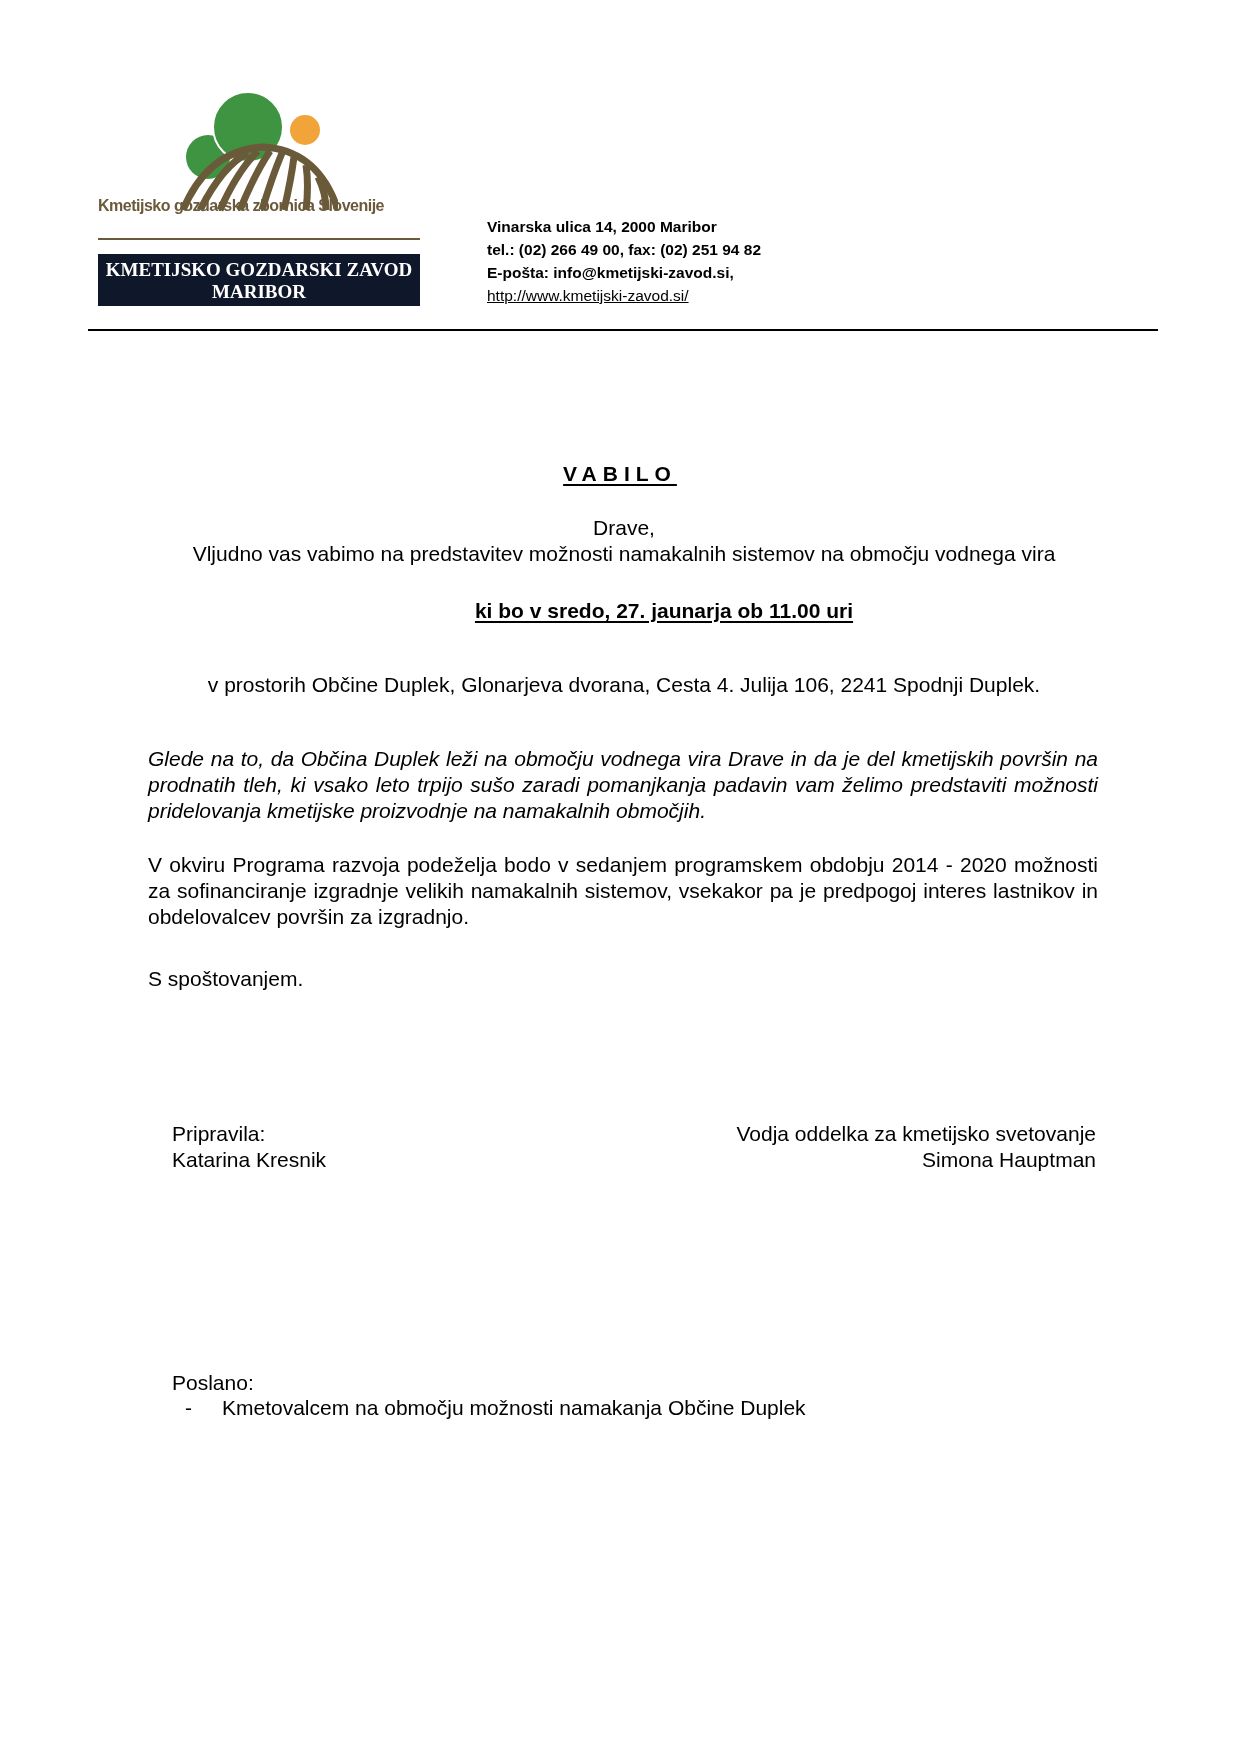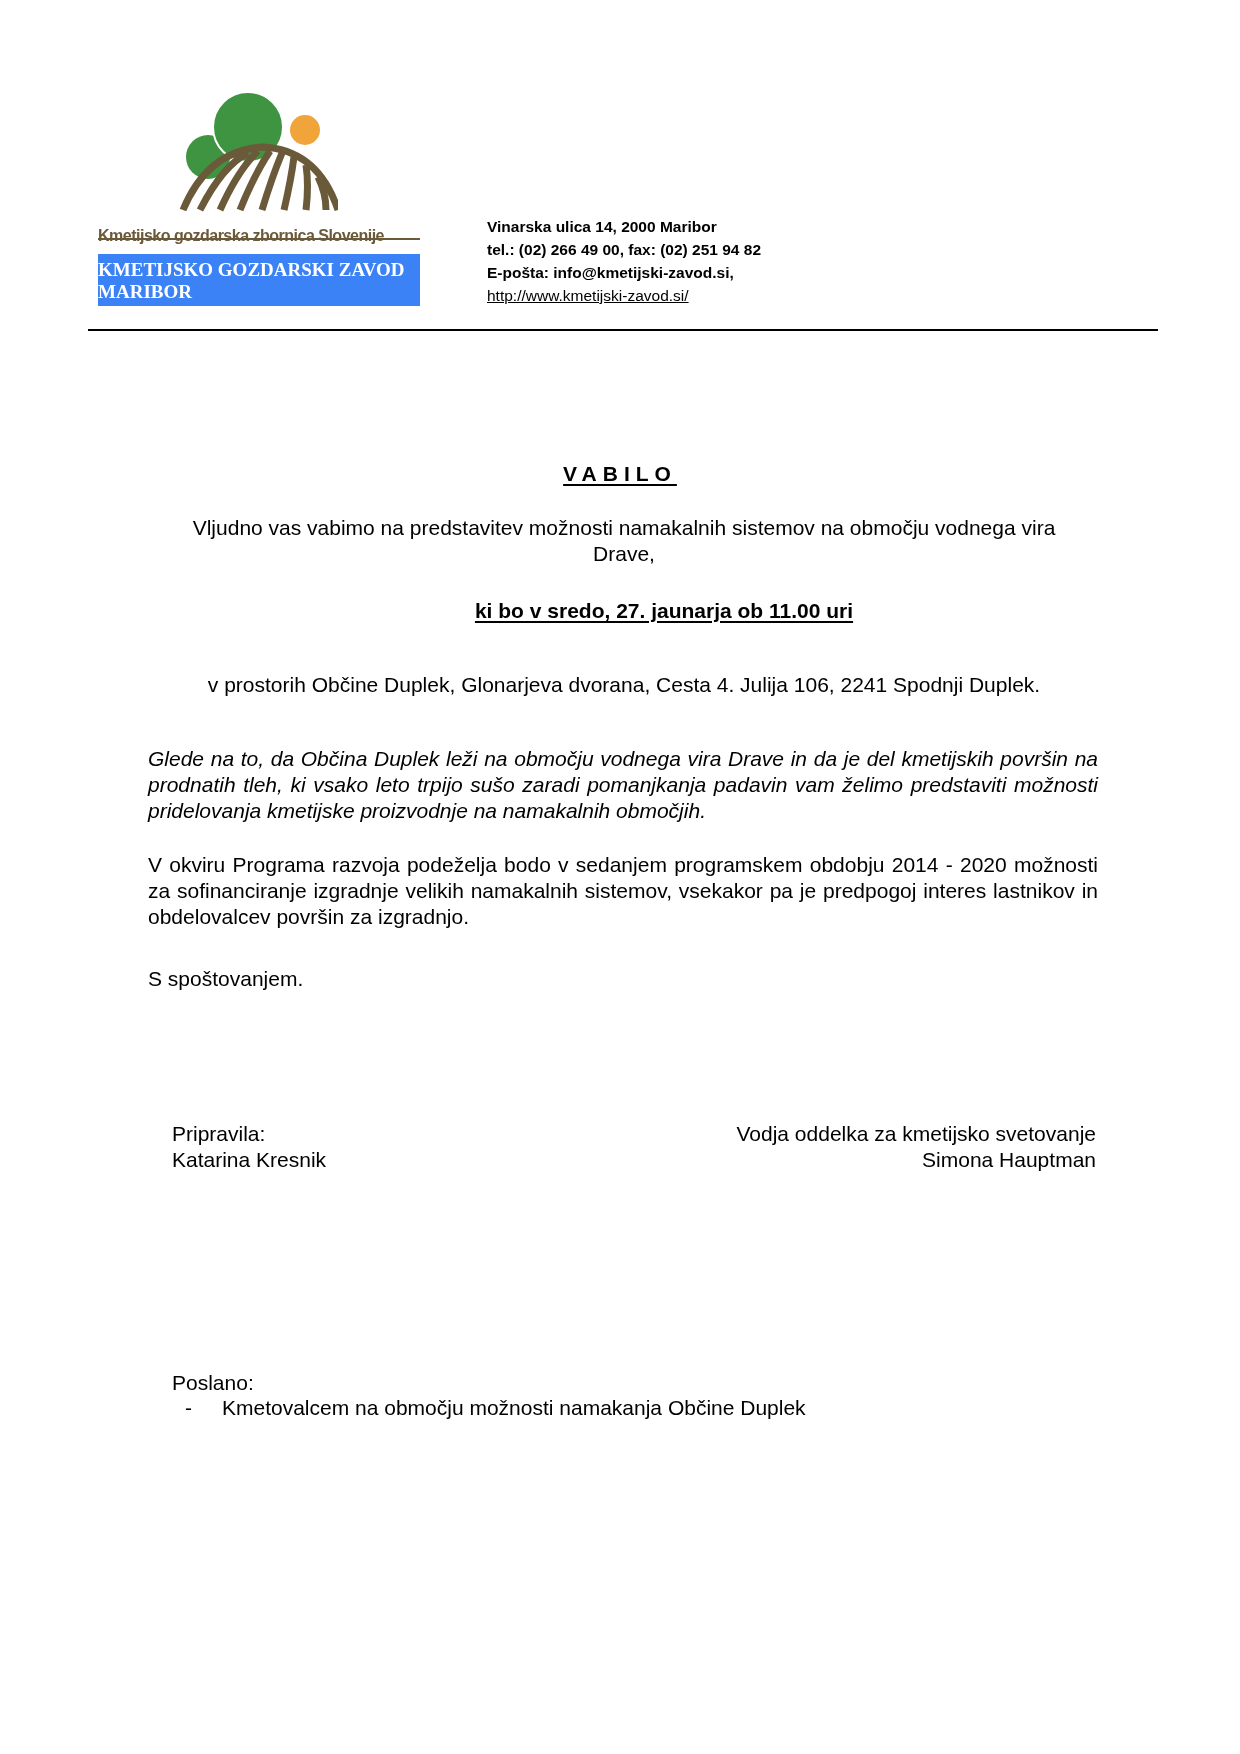--- a/index.html
+++ b/index.html
@@ -1,21 +1,21 @@
 <!DOCTYPE html>
 <html><head>
 <meta charset="utf-8">
 <style>
   html, body { margin:0; padding:0; background:#fff; }
   body { width:1240px; height:1754px; position:relative; overflow:hidden; font-family:"Liberation Sans", sans-serif; color:#000; }
   .abs { position:absolute; }
   .logo-svg { left:170px; left:178px; top:85px; }
-  .chamber { left:98px; top:227px; width:322px; font-family:"Liberation Sans", sans-serif; font-weight:bold; font-size:16px; color:#6b5a3a; letter-spacing:-0.5px; white-space:nowrap; }
+  .chamber { left:98px; top:197px; width:322px; font-family:"Liberation Sans", sans-serif; font-weight:bold; font-size:16px; color:#6b5a3a; letter-spacing:-0.5px; white-space:nowrap; }
   .chamber-rule { left:98px; top:238px; width:322px; height:2px; background:#6b5a3a; }
-  .zavod { left:98px; top:254px; width:322px; height:52px; background:#3b82f6; color:#fff; font-family:"Liberation Serif", serif; font-weight:bold; font-size:19px; text-align:left; line-height:22px; padding-top:5px; box-sizing:border-box; }
+  .zavod { left:98px; top:254px; width:322px; height:52px; background:#0f172a; color:#fff; font-family:"Liberation Serif", serif; font-weight:bold; font-size:19px; text-align:center; line-height:22px; padding-top:5px; box-sizing:border-box; }
   .contact { left:487px; top:215px; font-family:"Liberation Sans", sans-serif; font-weight:bold; font-size:15.5px; line-height:23px; white-space:nowrap; }
   .contact .url { font-weight:normal; text-decoration:underline; }
   .header-rule { left:88px; top:329px; width:1070px; height:2px; background:#000; }
   .title { left:0; width:1240px; top:462px; text-align:center; font-weight:bold; font-size:21px; letter-spacing:6px; }
   .title span { text-decoration:underline; text-decoration-thickness:2px; text-underline-offset:3px; }
   .center { left:148px; width:952px; text-align:center; font-size:21px; line-height:26px; }
   .date { left:0; width:1240px; top:599px; text-align:center; font-weight:bold; font-size:21px;padding-left:44px; }
   .date span { text-decoration:underline; text-decoration-thickness:2px; text-underline-offset:3px; }
   .para { left:148px; width:950px; font-size:21px; line-height:26px; text-align:justify; text-align-last:left; }
   .sig { font-size:21px; line-height:26px; white-space:nowrap;margin-left:24px; }
@@ -54,22 +54,22 @@
   <div>tel.: (02) 266 49 00,  fax: (02) 251 94 82</div>
   <div>E-pošta: info@kmetijski-zavod.si,</div>
   <div class="url">http://www.kmetijski-zavod.si/</div>
 </div>
 
 <div class="abs header-rule"></div>
 
 <div class="abs title"><span>VABILO</span></div>
 
 <div class="abs center" style="top:515px;">
+  <div>Drave,</div>
   <div>Vljudno vas vabimo na predstavitev možnosti namakalnih sistemov na območju vodnega vira</div>
-  <div>Drave,</div>
 </div>
 
 <div class="abs date"><span>ki bo v sredo, 27. jaunarja ob 11.00 uri</span></div>
 
 <div class="abs center" style="top:672px;">v prostorih Občine Duplek, Glonarjeva dvorana, Cesta 4. Julija 106, 2241 Spodnji Duplek.</div>
 
 <div class="abs para" style="top:746px;font-style:italic;">Glede na to, da Občina Duplek leži na območju vodnega vira Drave in da je del kmetijskih površin na prodnatih tleh, ki vsako leto trpijo sušo zaradi pomanjkanja padavin vam želimo predstaviti možnosti  pridelovanja kmetijske proizvodnje na namakalnih območjih.</div>
 <div class="abs para" style="top:852px;">V okviru Programa razvoja podeželja bodo v sedanjem programskem obdobju 2014 - 2020 možnosti za sofinanciranje izgradnje velikih namakalnih sistemov, vsekakor pa je predpogoj interes lastnikov in obdelovalcev površin za izgradnjo.</div>
 <div class="abs para" style="top:966px;">S spoštovanjem.</div>
 

